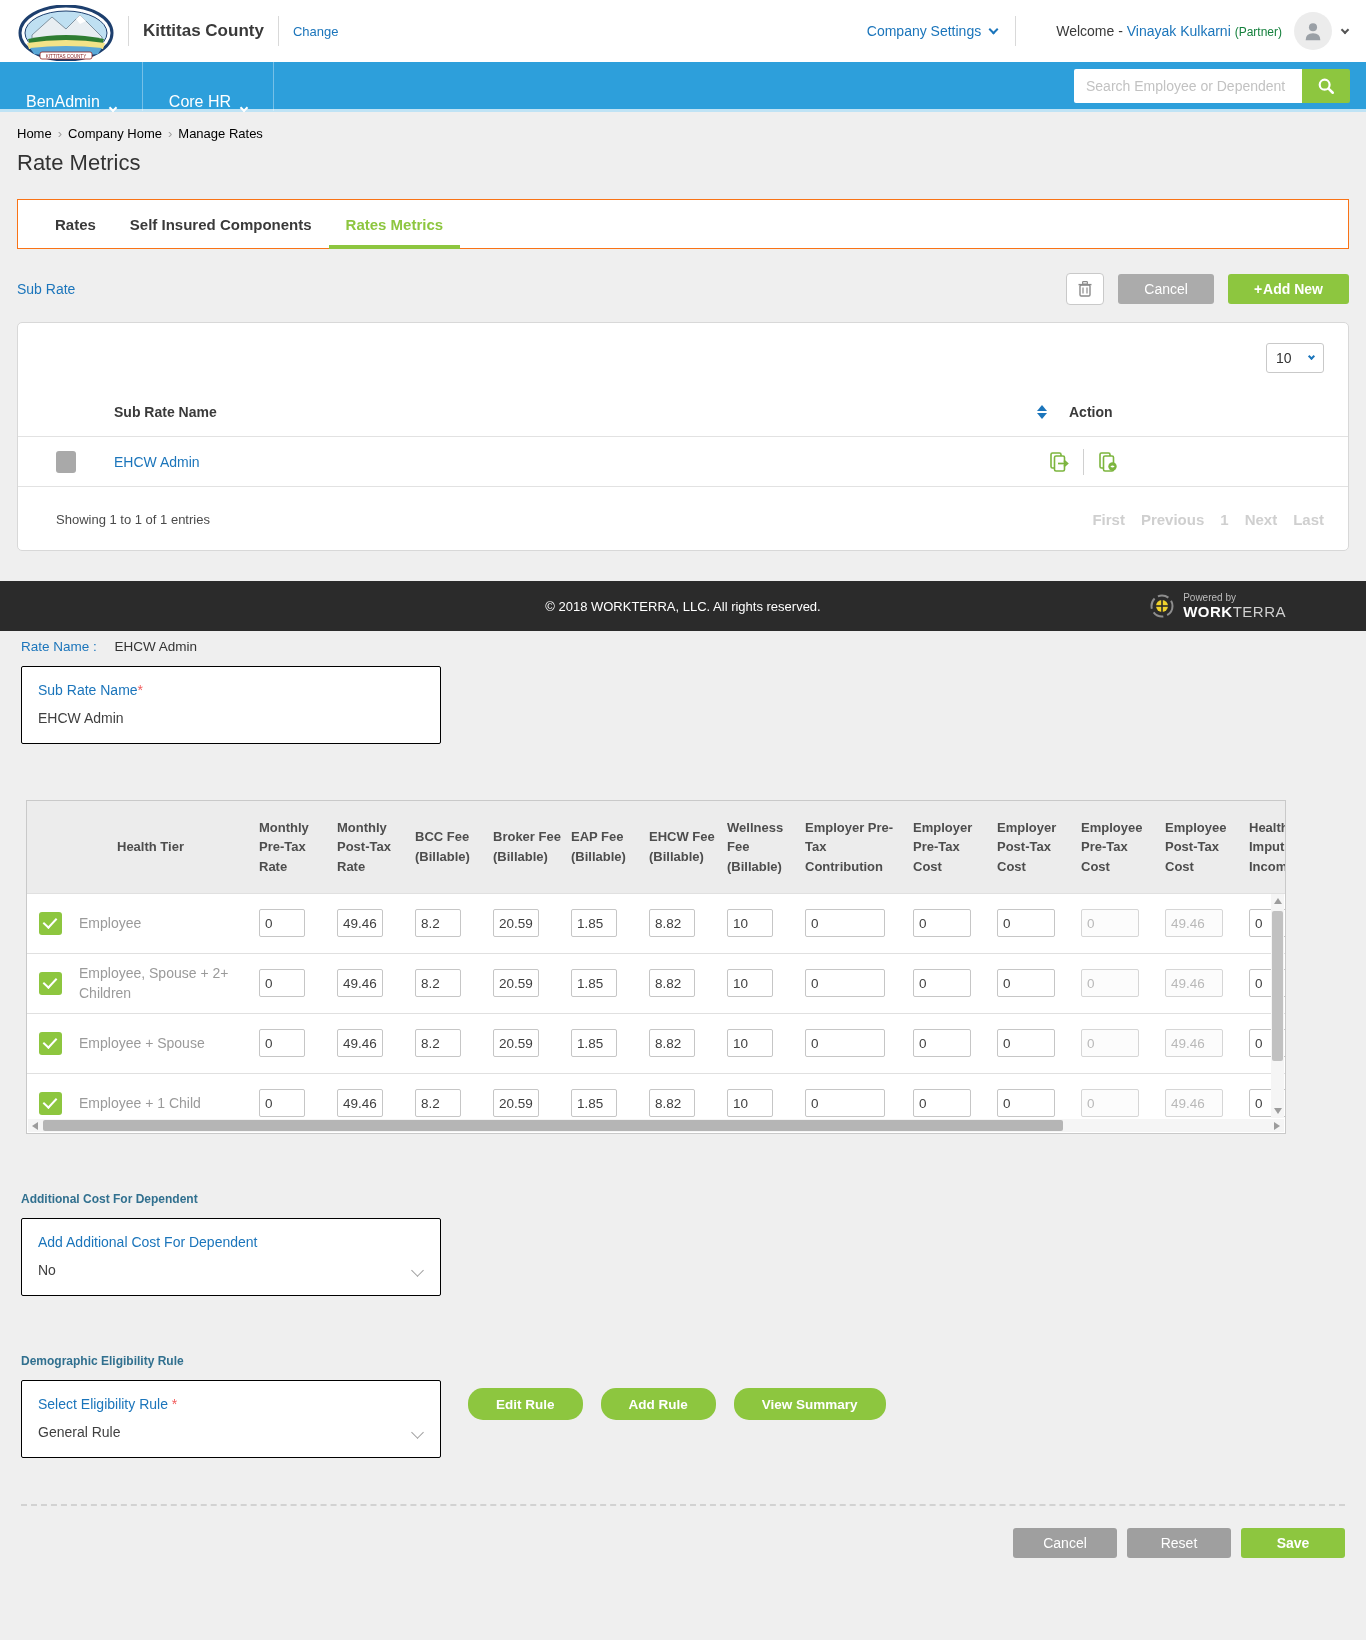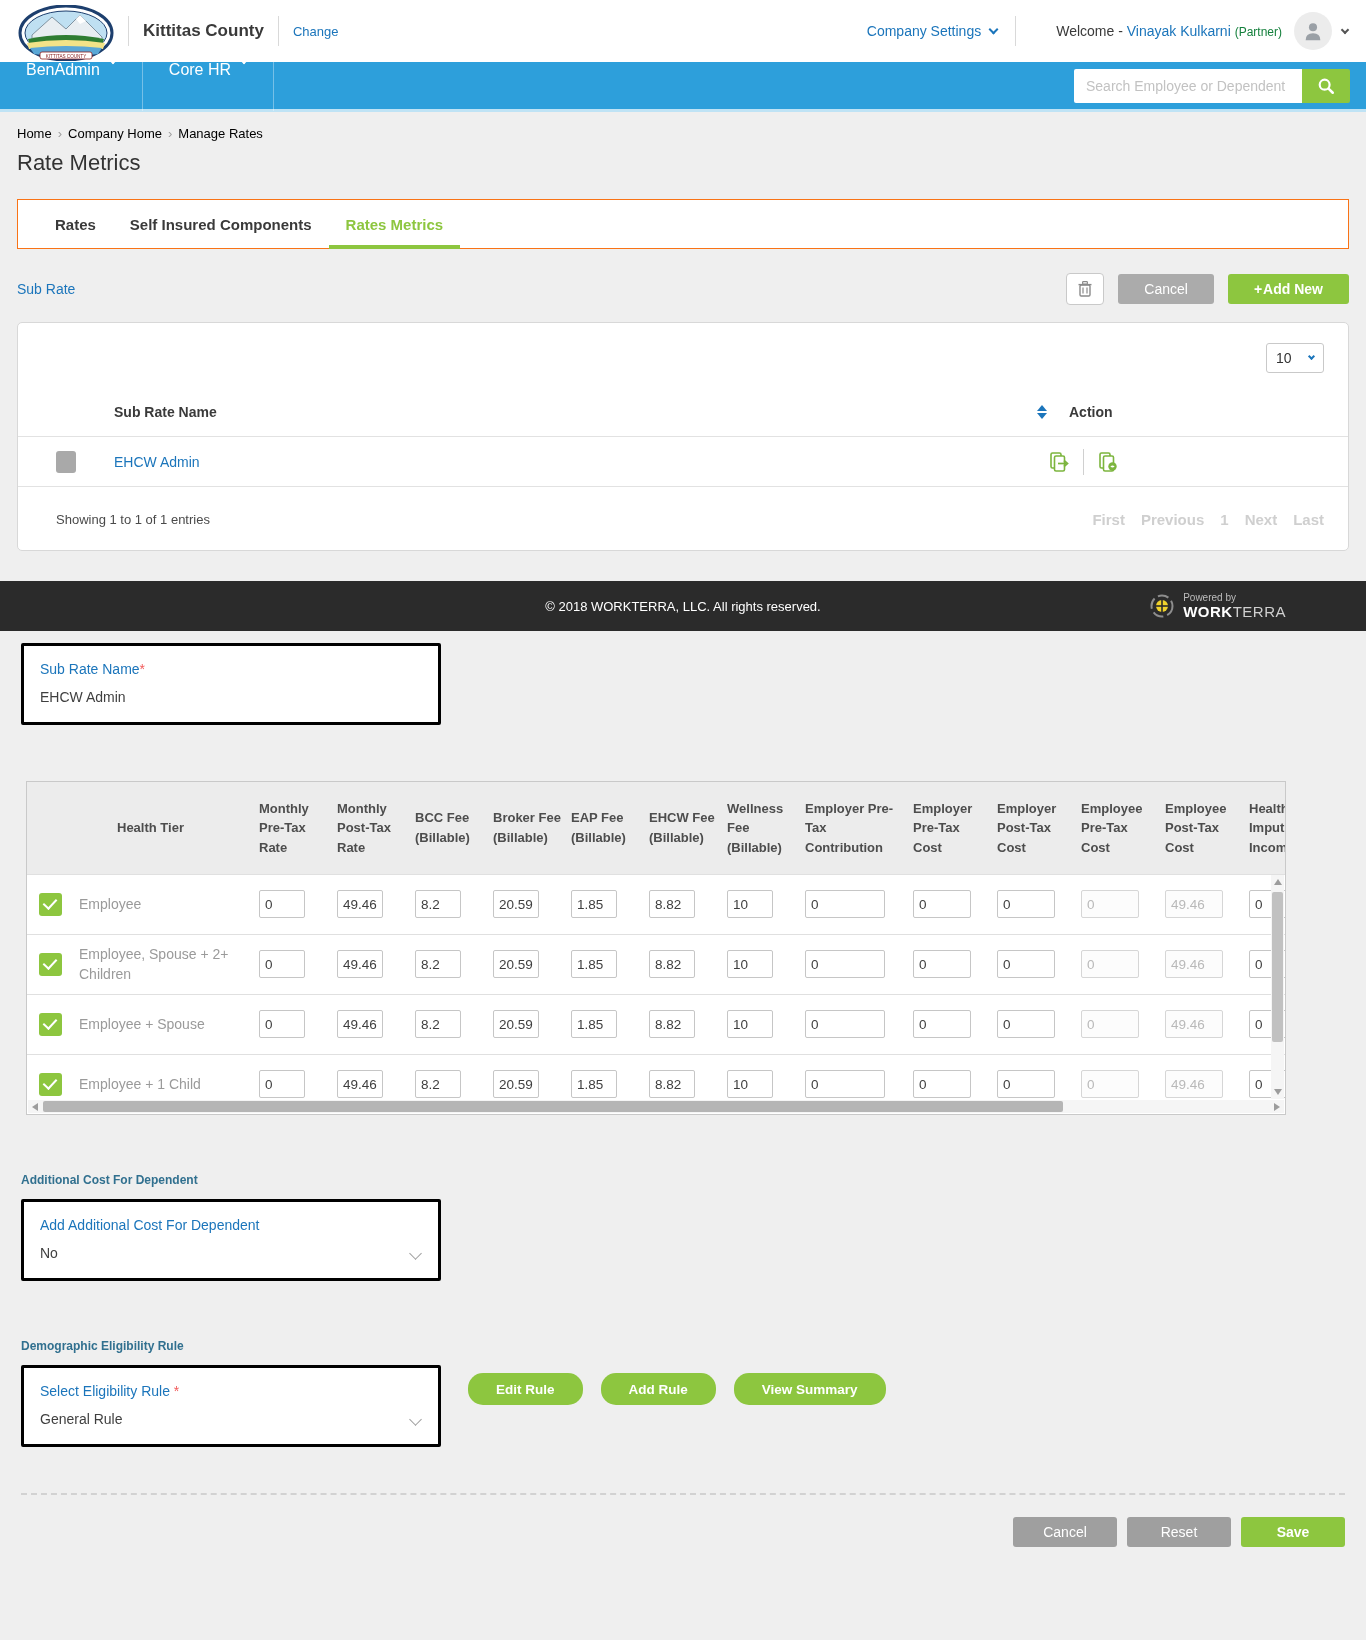--- a/index.html
+++ b/index.html
@@ -23,21 +23,21 @@
   .company-settings { color:#1b75bb; font-size:14px; display:flex; align-items:center; gap:9px; cursor:pointer; }
   .chev { display:inline-block; width:7px; height:7px; border-right:2px solid #1b75bb; border-bottom:2px solid #1b75bb; transform:rotate(45deg); margin-top:-4px; }
   .welcome { font-size:14px; color:#3a3a3a; margin-left:22px; }
   .welcome .uname { color:#1b75bb; }
   .welcome .urole { font-size:12px; color:#15803d; }
   .avatar { width:38px; height:38px; border-radius:50%; background:#ececec; margin:0 10px 0 12px; display:flex; align-items:center; justify-content:center; cursor:pointer; }
   .chev-dark { width:6px; height:6px; border-right:2px solid #555; border-bottom:2px solid #555; transform:rotate(45deg); display:inline-block; margin-top:-3px; cursor:pointer; }
 
   
   .main-nav { height:50px; background:#2d9fdb; display:flex; align-items:center; border-bottom:3px solid #bfe3f5; }
-  .nav-item { color:#fff; font-size:16px; padding:0 26px; height:50px; display:flex; align-items:flex-start; gap:10px; border-right:1px solid rgba(255,255,255,.35); cursor:pointer; }
+  .nav-item { color:#fff; font-size:16px; padding:0 26px; height:50px; display:flex; align-items:flex-end; gap:10px; border-right:1px solid rgba(255,255,255,.35); cursor:pointer; }
   .nav-item .chev { border-color:#fff; width:6px; height:6px; }
   .nav-search { margin-left:auto; margin-right:16px; display:flex; }
   .nav-search input {
     width:228px; height:34px; border:none; padding:0 12px; font-size:14px; color:#0c4a6e;
     border-radius:2px 0 0 2px; outline:none; font-family:Liberation Sans, sans-serif;
   }
   .nav-search input::placeholder { color:#c2c2c2; }
   .search-btn { width:48px; height:34px; background:#8dc63f; border:none; border-radius:0 2px 2px 0; display:flex; align-items:center; justify-content:center; cursor:pointer; }
 
   
@@ -92,21 +92,21 @@
   .powered { position:absolute; right:80px; display:flex; align-items:center; gap:8px; }
   .powered-text .pb { font-size:10px; color:#bdbdbd; }
   .brand { font-size:15px; letter-spacing:.5px; }
   .brand .b1 { color:#fff; font-weight:bold; }
   .brand .b2 { color:#cfcfcf; }
 
   
   .rate-name-line { padding:8px 0 0 21px; font-size:13.5px; }
   .rate-name-line .lbl { color:#1b75bb; }
   .rate-name-line .val { color:#333; margin-left:14px; }
-  .box { width:420px; background:#fff; border:3px solid #000000; border-radius:2px; margin:12px 0 0 21px; padding:15px 16px 17px 16px; position:relative; }
+  .box { width:420px; background:#fff; border:1px solid #000000; border-radius:2px; margin:12px 0 0 21px; padding:15px 16px 17px 16px; position:relative; }
   .box .box-label { color:#1b75bb; font-size:14px; }
   .box .box-value { color:#3f3f3f; font-size:14px; margin-top:12px; }
   .box .req { color:#f25b5b; }
   .box .chev-light { position:absolute; right:18px; bottom:20px; width:9px; height:9px; border-right:1px solid #9e9e9e; border-bottom:1px solid #9e9e9e; transform:rotate(45deg); cursor:pointer; }
 
   
   .rates-wrap { width:1260px; margin:56px 0 0 26px; border:1px solid #c9c9c9; position:relative; overflow:hidden; background:#fff; }
   .rates-table { border-collapse:collapse; table-layout:fixed; width:1315px; }
   .rates-table thead th { background:#ececec; font-size:13px; color:#4d4d4d; text-align:left; font-weight:bold; height:92px; vertical-align:middle; padding:6px 8px 6px 2px; line-height:1.5; }
   .rates-table th.th-tier { padding-left:40px; }
@@ -286,20 +286,24 @@
       <line x1="7" y1="13" x2="19" y2="13" stroke="#2b2b2b" stroke-width="1.6"></line>
     </svg>
     <span class="powered-text">
       <div class="pb">Powered by</div>
       <div class="brand"><span class="b1">WORK</span><span class="b2">TERRA</span></div>
     </span>
   </span>
 </footer>
 
 <section>
+  <div class="rate-name-line">
+    <span class="lbl">Rate Name :</span>
+    <span class="val">EHCW Admin</span>
+  </div>
 
   <div class="box">
     <div class="box-label"><span>Sub Rate Name</span><span class="req">*</span></div>
     <div class="box-value">EHCW Admin</div>
   </div>
 
   <div class="rates-wrap">
     <table class="rates-table">
       <colgroup>
         <col style="width:50px">

